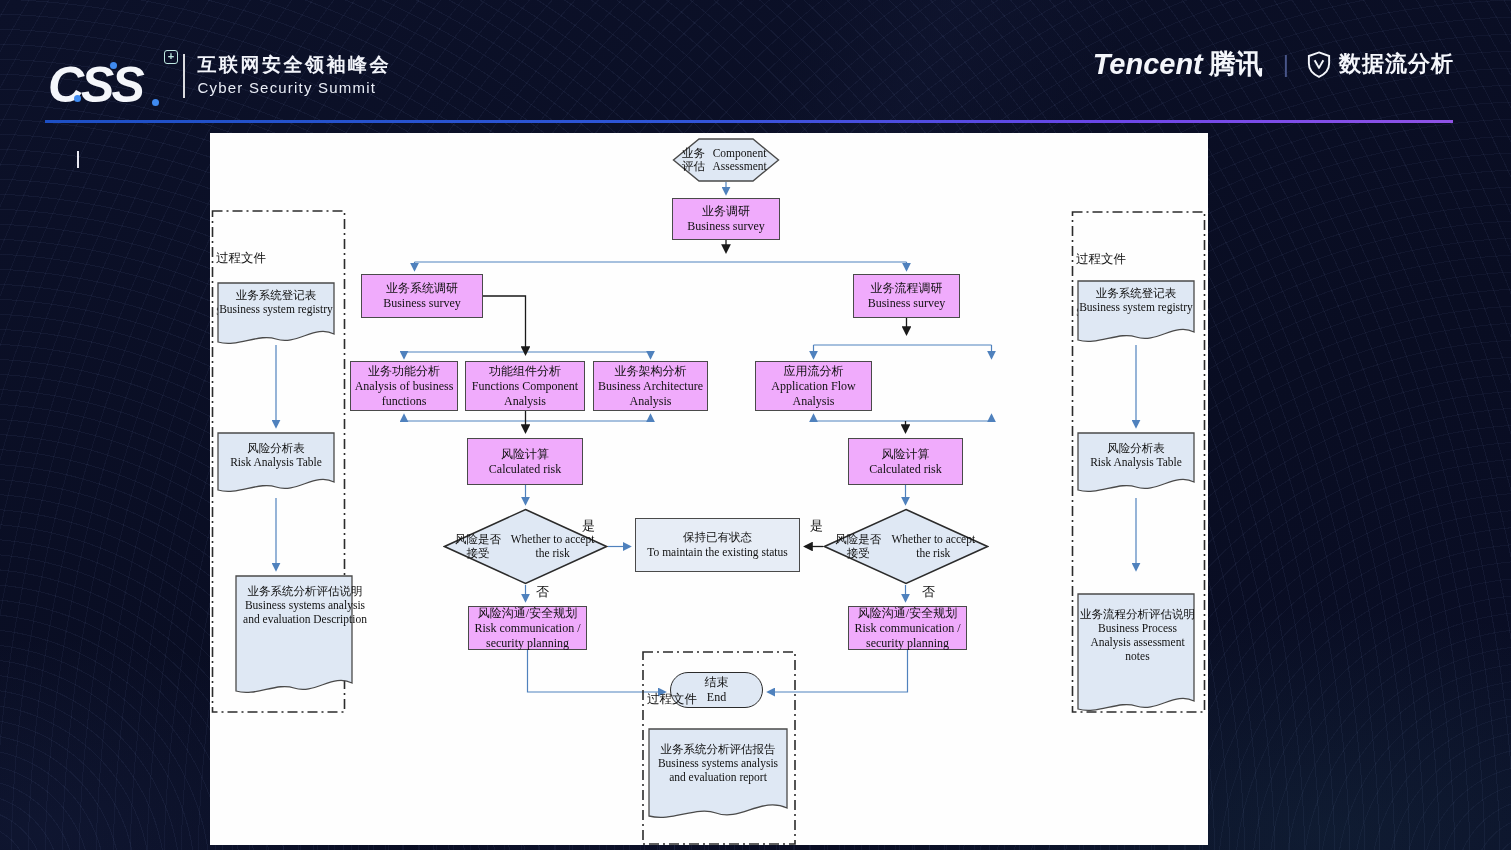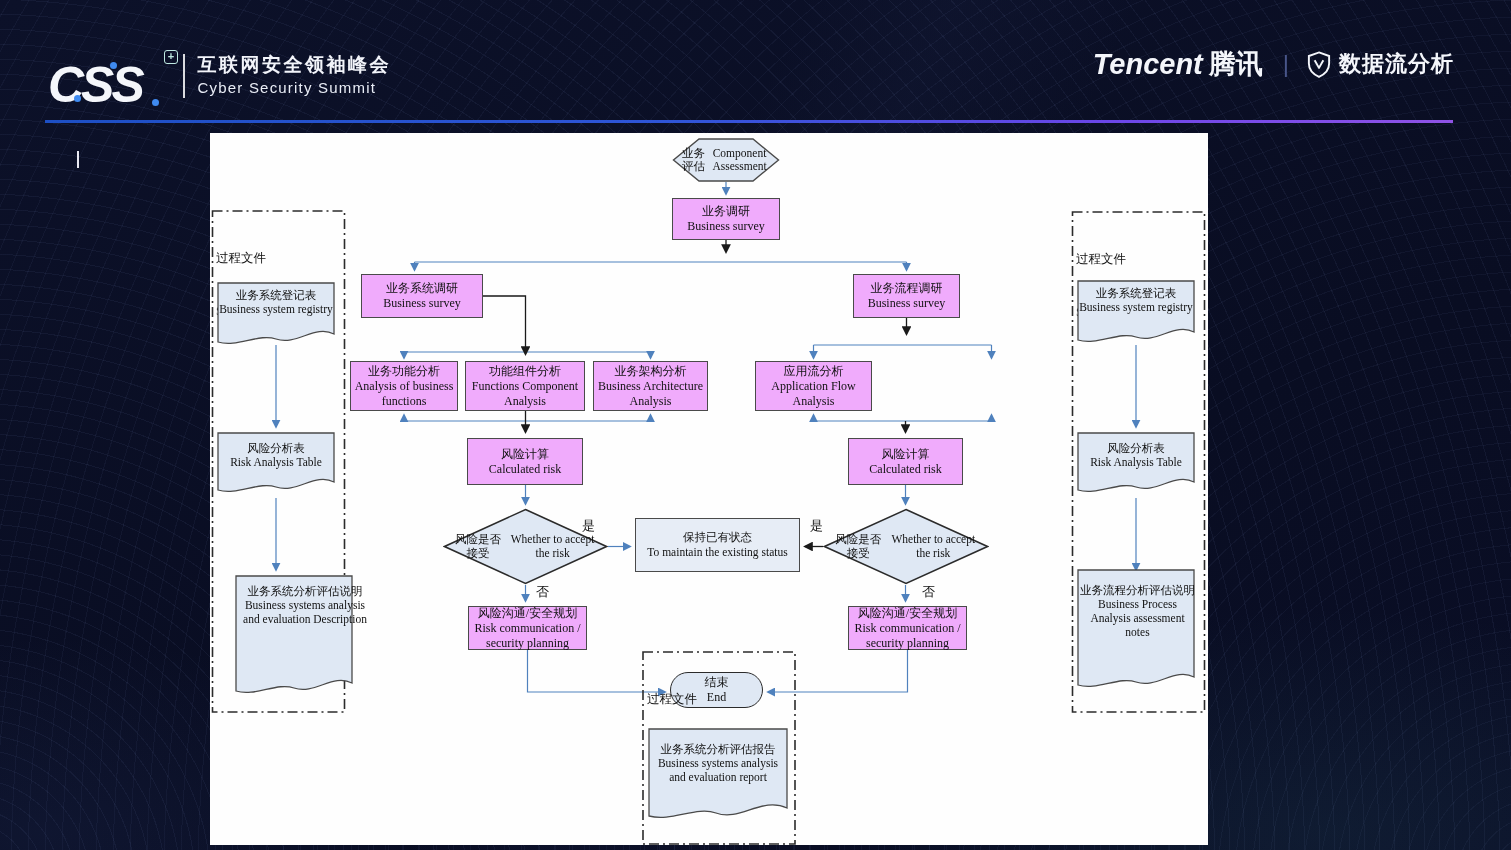--- a/index.html
+++ b/index.html
@@ -336,21 +336,21 @@
   <div class="doc" style="left:867px;top:299px;width:118px;height:66px">
     <svg width="118" height="66">
       <path d="M1,1 H117 V50 C98,40 80,62 59,55 C42,49 20,64 1,58 Z"></path>
     </svg>
     <div class="doc-text" style="top:9px">
       <span class="zh">风险分析表</span>
       <span class="en">Risk Analysis Table</span>
     </div>
   </div>
 
-  <div class="doc" style="left:867px;top:436px;width:121px;height:125px">
+  <div class="doc" style="left:867px;top:460px;width:121px;height:125px">
     <svg width="118" height="125">
       <path d="M1,1 H117 V108 C98,98 80,120 59,113 C42,107 20,122 1,116 Z"></path>
     </svg>
     <div class="doc-text" style="top:14px">
       <span class="zh">业务流程分析评估说明</span>
       <span class="en">Business Process Analysis assessment notes</span>
     </div>
   </div>
 
   <div class="doc" style="left:438px;top:595px;width:140px;height:100px">

